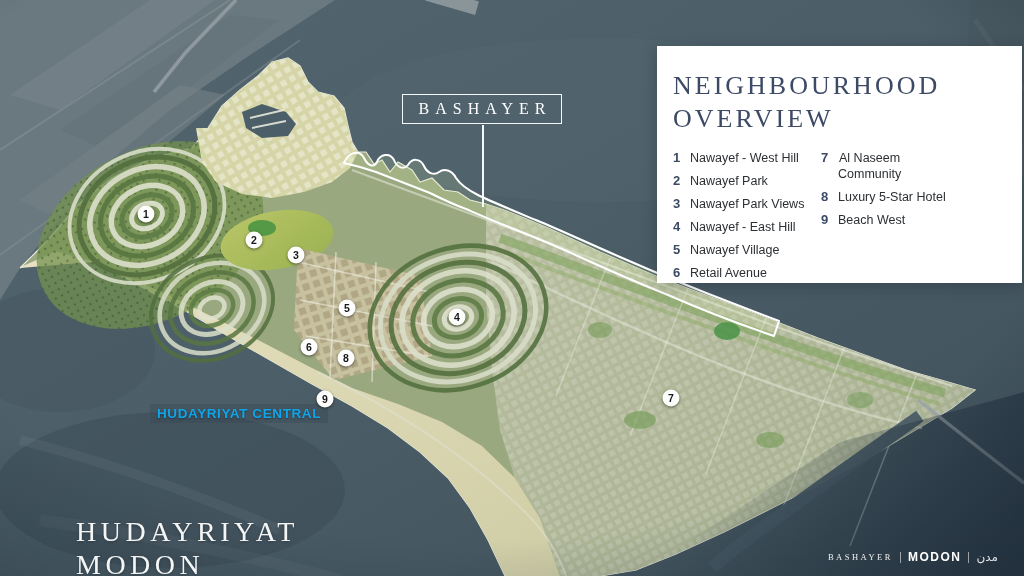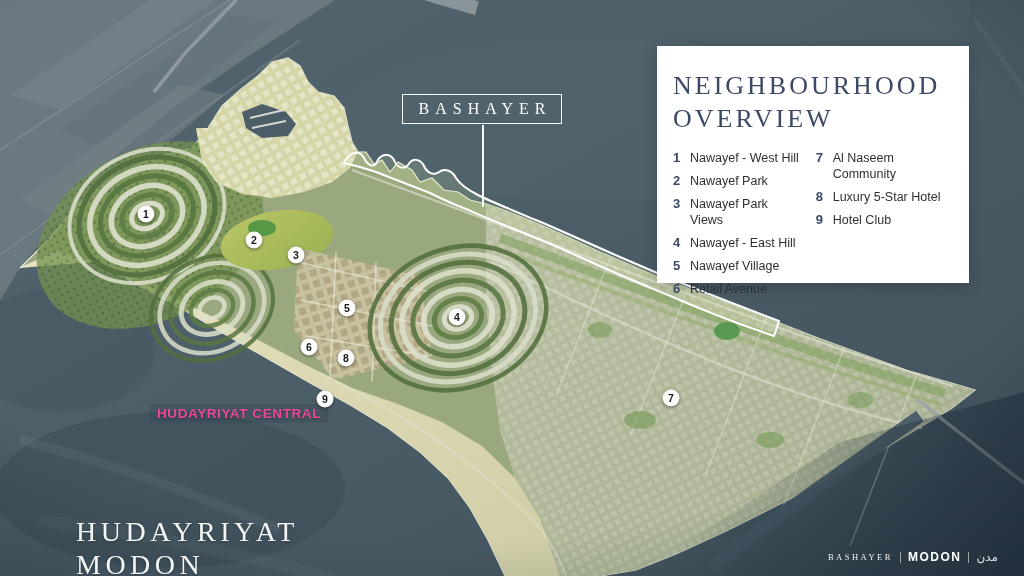--- a/index.html
+++ b/index.html
@@ -24,21 +24,21 @@
     color:#fff;font-family:"Liberation Serif",serif;
     font-size:16px;letter-spacing:6px;text-indent:6px;
   }
   .callout-leader{
     position:absolute;left:482px;top:125px;width:1.5px;height:82px;
     background:rgba(255,255,255,.95);
   }
 
   
   .legend{
-    position:absolute;left:657px;top:46px;width:312px;height:237px;
+    position:absolute;left:657px;top:46px;width:365px;height:237px;
     background:var(--panel-bg);
     box-shadow:0 3px 14px rgba(10,20,30,.25);
     padding:23px 14px 18px 16px;
   }
   .legend-title{
     font-family:"Liberation Serif",serif;font-weight:400;
     font-size:26px;line-height:33px;letter-spacing:3px;
     color:var(--legend-accent);
     margin-bottom:15px;white-space:nowrap;
   }
@@ -46,26 +46,27 @@
   .legend-col{width:134px;}
   .legend-col.right{width:145px;}
   .legend-row{display:flex;margin-bottom:7px;}
   .legend-num{
     width:17px;flex:0 0 17px;font-weight:bold;font-size:13px;line-height:16px;
     color:var(--legend-accent);
   }
   .legend-label{
     font-size:12.5px;line-height:16px;color:var(--legend-text);
     white-space:pre-line;
+    text-align:center;
   }
 
   
   .label-central{
     position:absolute;left:150px;top:404px;
-    color:#ec4899;font-weight:bold;font-size:13.5px;letter-spacing:.6px;
+    color:#0ea5e9;font-weight:bold;font-size:13.5px;letter-spacing:.6px;
     padding:2px 7px;background:rgba(44,60,72,.22);
     text-shadow:0 1px 2px rgba(0,0,0,.35);
     text-align:right;
   }
   .label-island{
     position:absolute;left:76px;top:471px;
     color:var(--label-white);font-family:"Liberation Serif",serif;
     font-size:28px;line-height:33px;letter-spacing:4.5px;font-weight:400;
     text-shadow:0 1px 3px rgba(0,0,0,.25);
     margin-top:44px;
@@ -328,21 +329,21 @@
             <span class="legend-num">7</span>
             <span class="legend-label">Al Naseem
 Community</span>
           </div>
           <div class="legend-row">
             <span class="legend-num">8</span>
             <span class="legend-label">Luxury 5-Star Hotel</span>
           </div>
           <div class="legend-row">
             <span class="legend-num">9</span>
-            <span class="legend-label">Hotel Club</span>
+            <span class="legend-label">Beach West</span>
           </div>
         </div>
     </div>
   </div>
 
   <div class="label-central">HUDAYRIYAT CENTRAL</div>
 
   <div class="label-island">
     <div>HUDAYRIYAT</div>
     <div>MODON</div>

